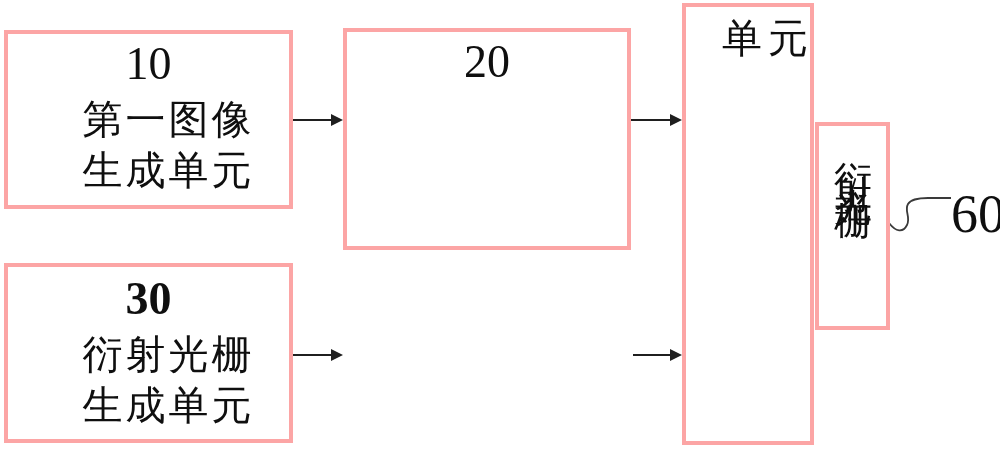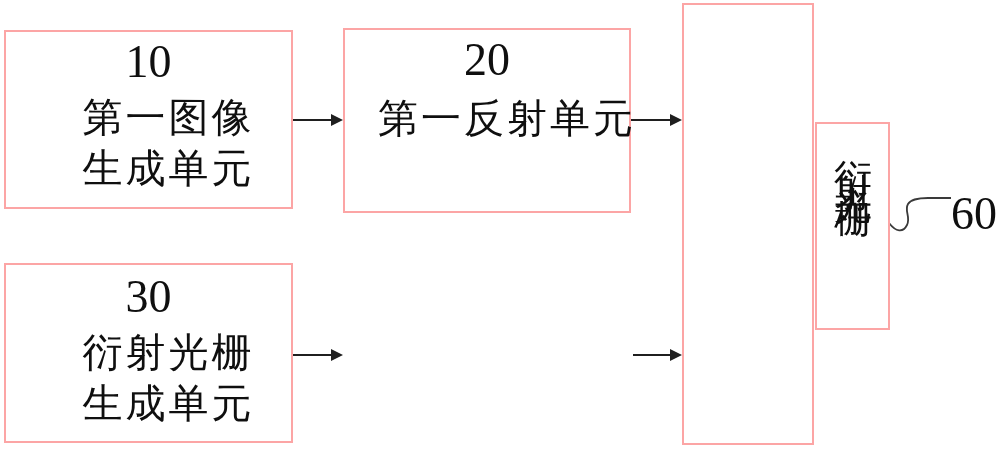--- a/index.html
+++ b/index.html
@@ -17,21 +17,21 @@
     color: #0f0f0f;
   }
   #connectors {
     position: absolute;
     left: 0;
     top: 0;
     pointer-events: none;
   }
   .box {
     position: absolute;
-    border: 2px solid #fca5a5;
+    border: 4px solid #fca5a5;
     box-sizing: border-box;
     background: #ffffff;
     display: flex;
     flex-direction: column;
     align-items: center;
   }
   .num {
     font-size: 46px;
     line-height: 52px;
     text-align: center;
@@ -42,26 +42,26 @@
     line-height: 51px;
     letter-spacing: 3px;
     white-space: nowrap;
     margin-left: 40px;
   }
   
   #b10 { left: 4px;   top: 30px;  width: 289px; height: 179px; }
   #b10 .num { margin-top: 4px; }
   #b10 .cjk1 { margin-top: 4px; }
   
-  #b20 { left: 343px; top: 28px;  width: 288px; height: 185px; }
+  #b20 { left: 343px; top: 28px;  width: 288px; height: 222px; }
   #b20 .num { margin-top: 4px; }
   #b20 .cjk1 { margin-top: 7px; }
   
   #b30 { left: 4px;   top: 263px; width: 289px; height: 180px; }
-  #b30 .num { margin-top: 6px; }
+  #b30 .num { margin-top: 6px; font-weight: bold; }
   #b30 .cjk1 { margin-top: 4px; }
   
   #b40 { left: 343px; top: 264px; width: 290px; height: 181px; }
   #b40 .num { margin-top: 5px; }
   #b40 .cjk1 { margin-top: 7px; }
   
   #b50 { left: 682px; top: 3px;   width: 132px; height: 442px; }
   #b50 .num { margin-top: 47px; }
   #b50 .cjk1 { margin-top: 62px; letter-spacing: 6px; }
   #b50 .cjk2 { margin-top: 6px;  letter-spacing: 6px; }
@@ -78,21 +78,21 @@
     line-height: 71px;
     letter-spacing: 13px;
     white-space: nowrap;
   }
   
   #ref60 {
     position: absolute;
     left: 951px;
     top: 192px;
     width: 49px;
-    font-size: 46px;
+    font-size: 54px;
     line-height: 44px;
     text-align: left;
     white-space: nowrap;
   }
 </style>
 </head>
 <body>
 
 <div id="figure">
 
@@ -117,31 +117,31 @@
   </svg>
 
   <div class="box" id="b10">
     <div class="num">10</div>
     <div class="cjk cjk1">第一图像</div>
     <div class="cjk cjk2">生成单元</div>
   </div>
 
   <div class="box" id="b20">
     <div class="num">20</div>
-    <div class="cjk cjk1">第一反射单元</div>
   </div>
 
   <div class="box" id="b30">
     <div class="num">30</div>
     <div class="cjk cjk1">衍射光栅</div>
     <div class="cjk cjk2">生成单元</div>
   </div>
 
 
   <div class="box" id="b50">
+    <div class="cjk cjk2">单元</div>
   </div>
 
   <div class="box" id="grating">
     <div class="vtext">衍射光栅</div>
   </div>
 
   <div id="ref60">60</div>
 
 </div>
 

